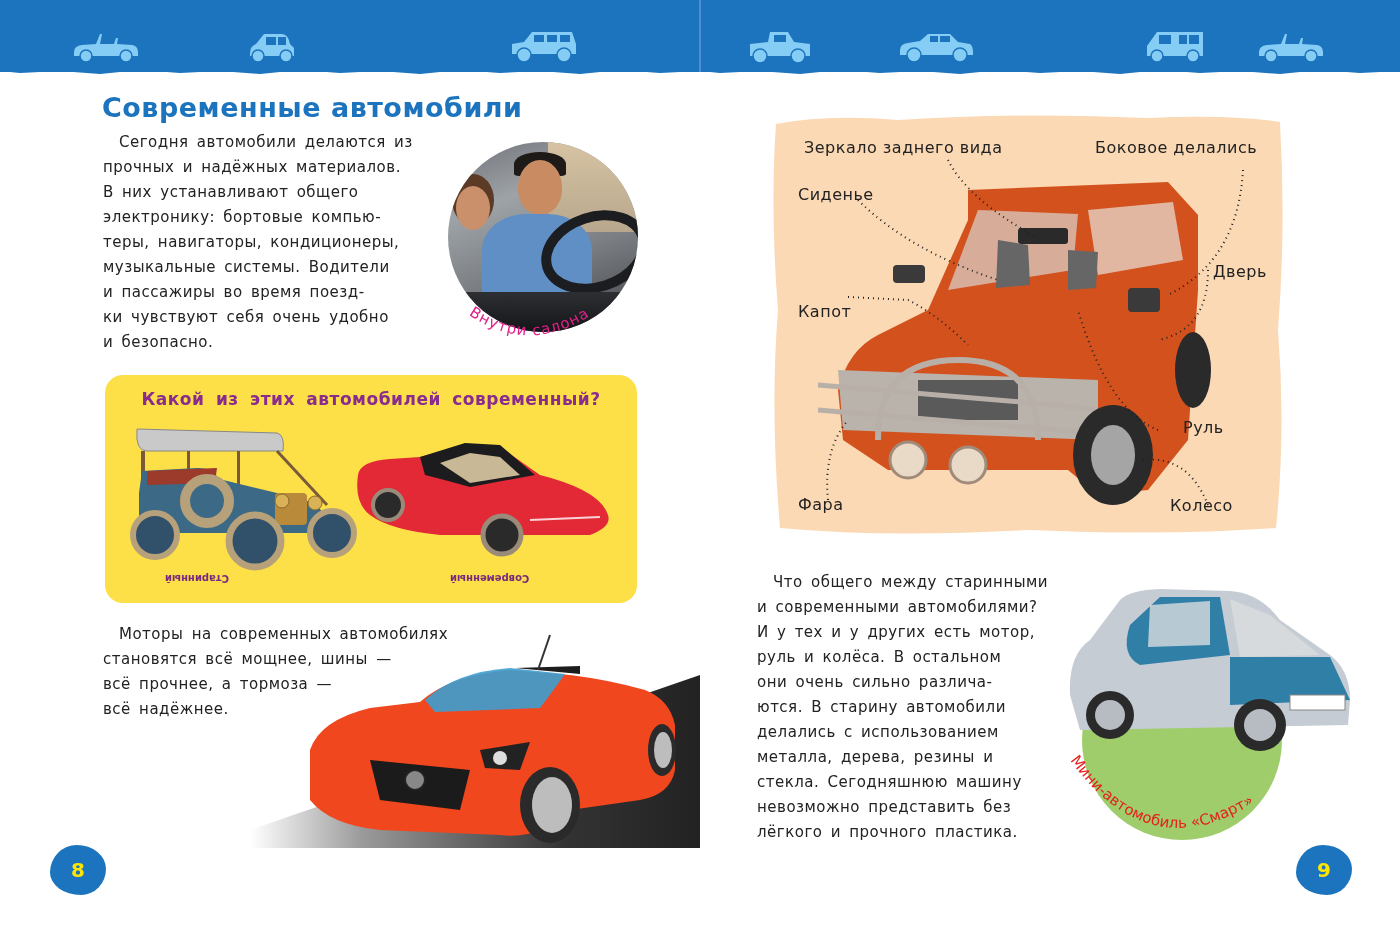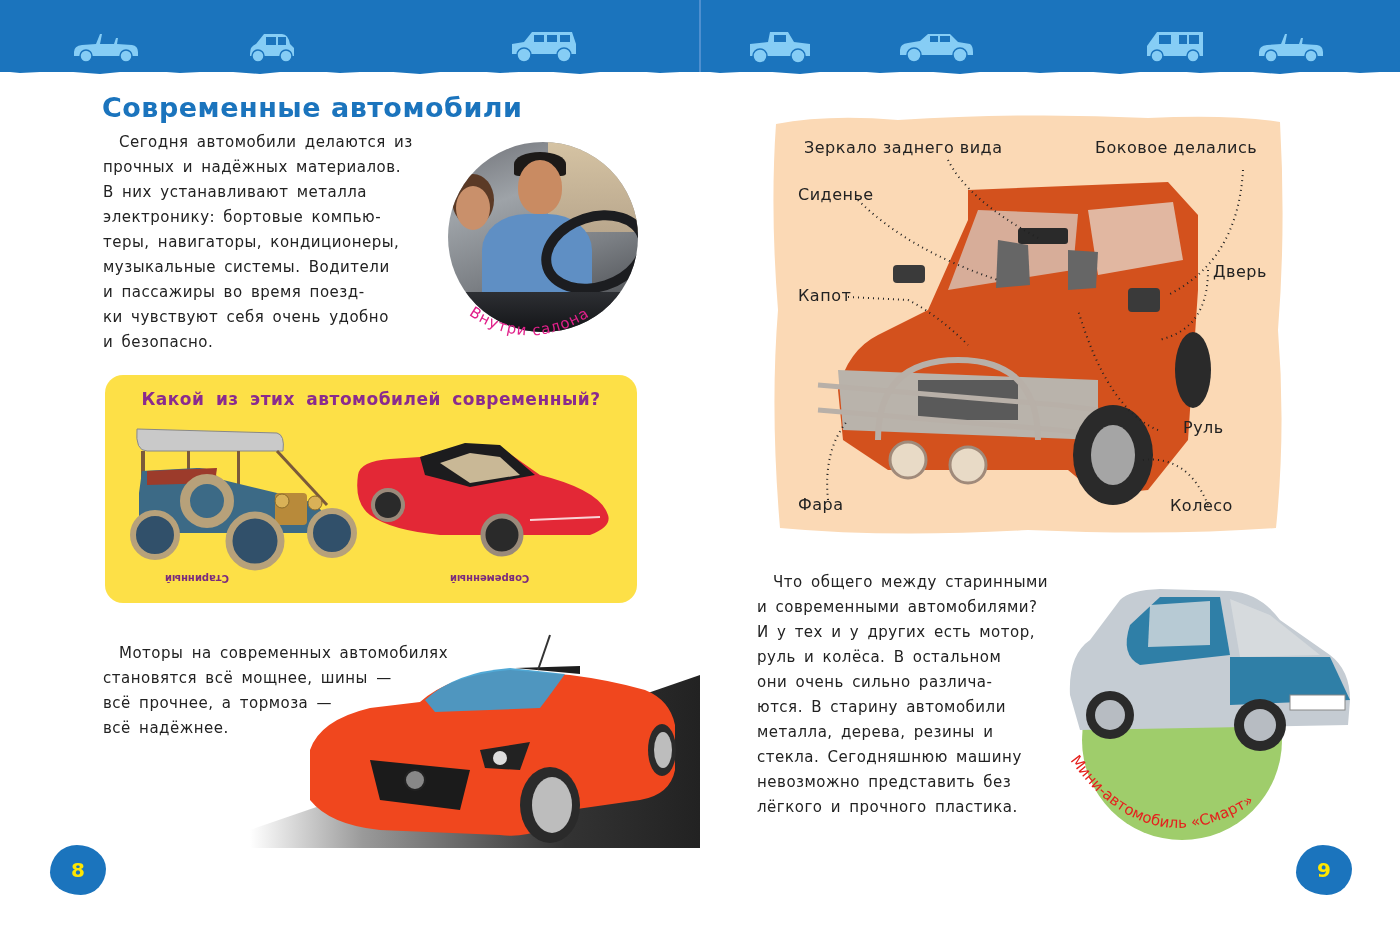--- a/index.html
+++ b/index.html
@@ -88,21 +88,21 @@
             <circle cx="54" cy="25" r="7" fill="#86cdf5" stroke="#1b74bd" stroke-width="1.5"></circle>
           </svg>
       </div>
     </div>
 
     <h1 class="page-title">Современные автомобили</h1>
 
     <div class="para" style="left:103px; top:130px;">
       <span class="line indent">Сегодня автомобили делаются из</span>
       <span class="line">прочных и надёжных материалов.</span>
-      <span class="line">В них устанавливают металла</span>
+      <span class="line">В них устанавливают общего</span>
       <span class="line">электронику: бортовые компью-</span>
       <span class="line">теры, навигаторы, кондиционеры,</span>
       <span class="line">музыкальные системы. Водители</span>
       <span class="line">и пассажиры во время поезд-</span>
       <span class="line">ки чувствуют себя очень удобно</span>
       <span class="line">и безопасно.</span>
     </div>
 
     <div class="interior-photo">
       <div class="window"></div>
@@ -149,21 +149,21 @@
           <path d="M70 22 L115 8 L150 10 L185 40 L120 52 Q95 45 75 40 Z" fill="#1c1c1e"></path>
           <path d="M90 28 L120 18 L150 22 L170 40 L120 48 Z" fill="#c9b896"></path>
           <path d="M180 85 L250 82" stroke="#fff" stroke-width="2" opacity="0.8"></path>
           <circle cx="38" cy="70" r="15" fill="#2a2a2a" stroke="#9a8a7a" stroke-width="4"></circle>
           <circle cx="152" cy="100" r="19" fill="#2a2a2a" stroke="#9a8a7a" stroke-width="5"></circle>
         </svg>
       </div>
       <div class="quiz-label" style="left:345px; top:198px;">Современный</div>
     </div>
 
-    <div class="para" style="left:103px; top:622px;margin-top:19px;">
+    <div class="para" style="left:103px; top:622px;">
       <span class="line indent">Моторы на современных автомобилях</span>
       <span class="line">становятся всё мощнее, шины —</span>
       <span class="line">всё прочнее, а тормоза —</span>
       <span class="line">всё надёжнее.</span>
     </div>
 
     <div class="orange-car-wrap">
       <svg class="road" viewBox="0 0 450 225">
         <defs>
           <linearGradient id="roadGrad" x1="0" y1="0" x2="1" y2="0">
@@ -267,33 +267,34 @@
           <path d="M80 187 L140 190 Q170 205 200 235"></path>
           <path d="M390 320 Q340 300 310 200"></path>
           <path d="M60 390 Q55 340 80 310"></path>
           <path d="M440 395 Q420 345 375 350"></path>
         </g>
       </svg>
       <div class="diagram-label" style="left:36px; top:28px;">Зеркало заднего вида</div>
       <div class="diagram-label" style="left:327px; top:28px;">Боковое делались</div>
       <div class="diagram-label" style="left:30px; top:75px;text-align:center;">Сиденье</div>
       <div class="diagram-label" style="left:445px; top:152px;">Дверь</div>
-      <div class="diagram-label" style="left:30px; top:176px;text-align:center;">Капот</div>
+      <div class="diagram-label" style="left:30px; top:192px;text-align:center;">Капот</div>
       <div class="diagram-label" style="left:415px; top:308px;">Руль</div>
       <div class="diagram-label" style="left:30px; top:385px;">Фара</div>
       <div class="diagram-label" style="left:402px; top:386px;">Колесо</div>
     </div>
 
     <div class="para" style="left:57px; top:570px;">
       <span class="line indent">Что общего между старинными</span>
       <span class="line">и современными автомобилями?</span>
       <span class="line">И у тех и у других есть мотор,</span>
       <span class="line">руль и колёса. В остальном</span>
       <span class="line">они очень сильно различа-</span>
       <span class="line">ются. В старину автомобили</span>
+      <span class="line">делались с использованием</span>
       <span class="line">металла, дерева, резины и</span>
       <span class="line">стекла. Сегодняшнюю машину</span>
       <span class="line">невозможно представить без</span>
       <span class="line">лёгкого и прочного пластика.</span>
     </div>
 
     <div class="smart-circle" style="left:382px; top:640px; width:200px; height:200px;"></div>
     <svg style="position:absolute; left:360px; top:585px;" width="300" height="170" viewBox="0 0 300 170">
       <path d="M10 110 Q8 70 30 55 L60 15 Q70 5 100 4 L170 6 Q200 8 220 35 L270 70 Q290 85 290 115 L288 140 L20 145 Z" fill="#c5ccd3"></path>
       <path d="M70 40 L100 12 L160 12 L170 70 L80 80 Q60 70 70 40 Z" fill="#2f7fa7"></path>

